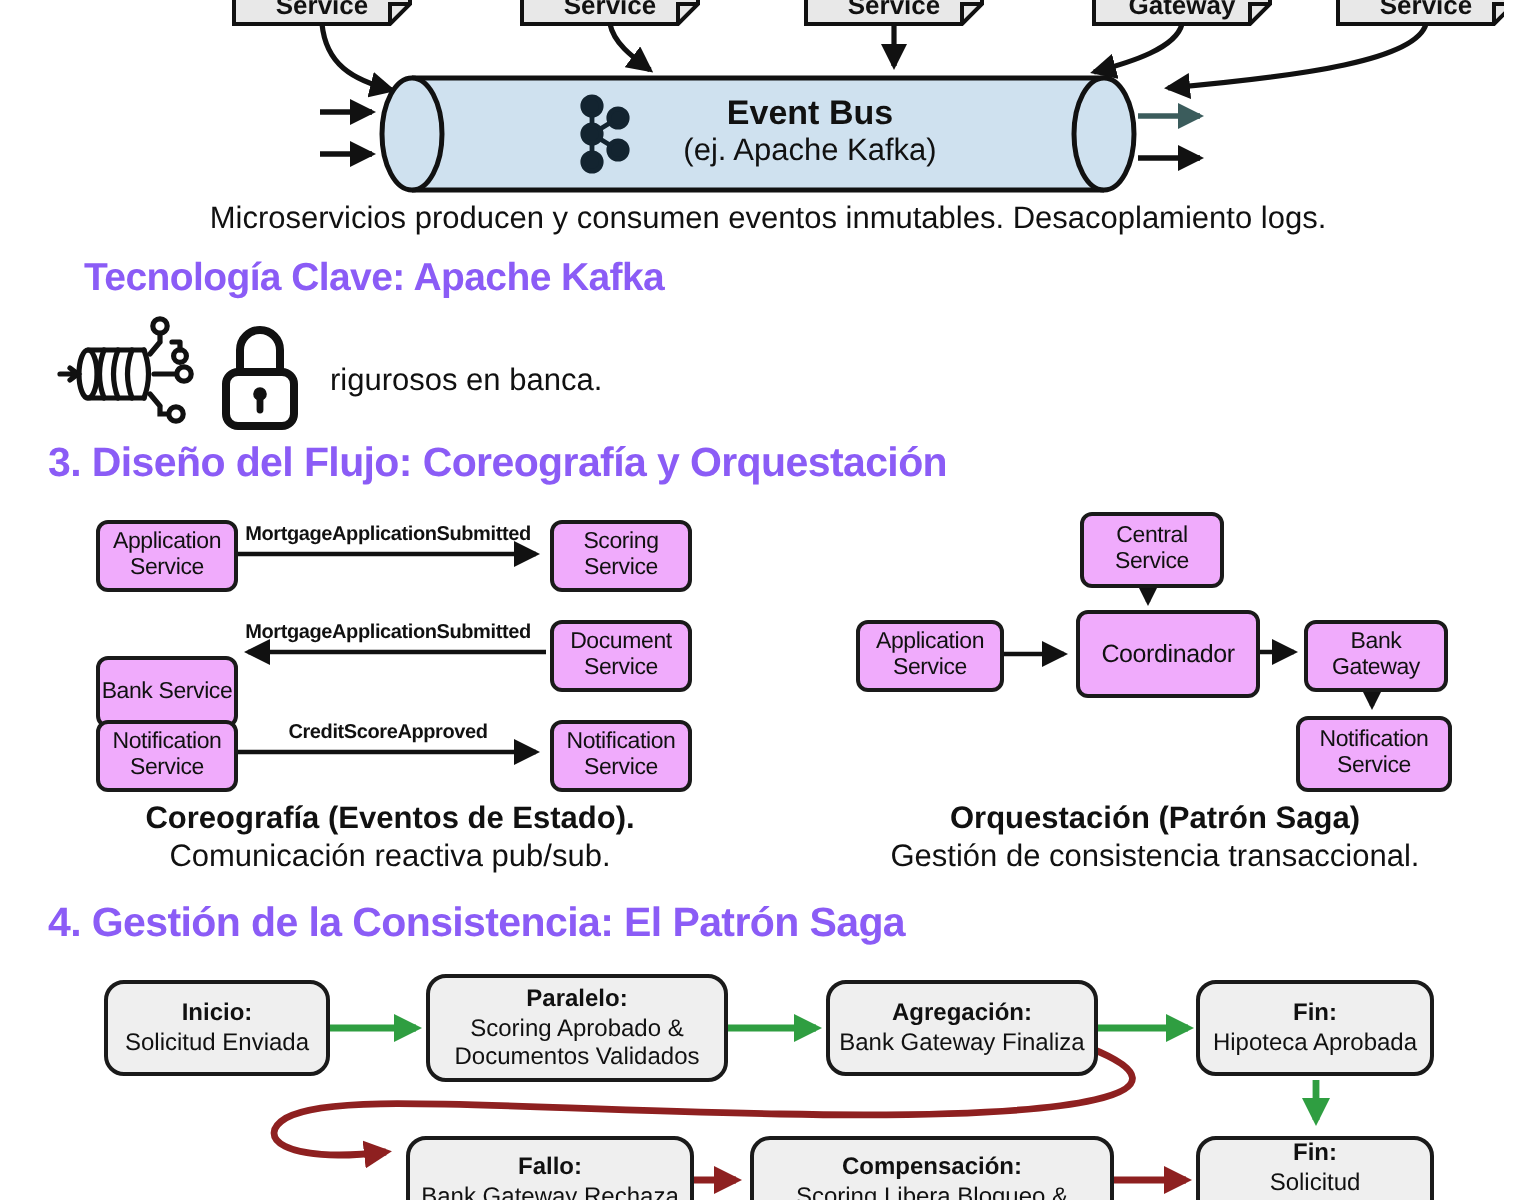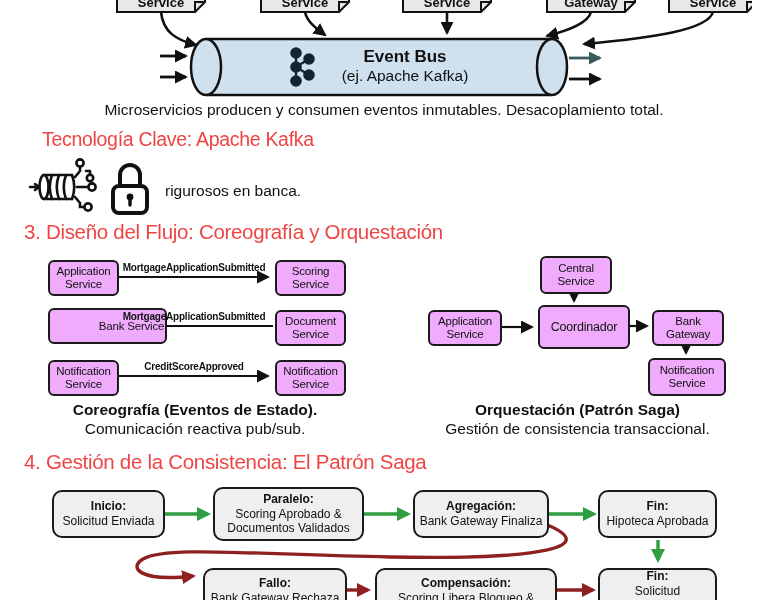--- a/index.html
+++ b/index.html
@@ -11,21 +11,21 @@
   .cnode{position:absolute;background:#f0abfc;border:2px solid #1a1a1a;border-radius:6px;
          display:flex;align-items:center;justify-content:center;text-align:center;
          font-size:11.5px;line-height:1.12;letter-spacing:-0.2px;z-index:3;}
   
   .snode{position:absolute;background:#efefef;border:2.5px solid #1a1a1a;border-radius:10px;
          display:flex;flex-direction:column;align-items:center;justify-content:center;
          text-align:center;font-size:12px;line-height:1.22;z-index:3;padding:2px 3px;box-sizing:border-box;}
   .snode .t{font-weight:bold;}
   .evlabel{position:absolute;text-align:center;font-weight:bold;font-size:10px;
            letter-spacing:-0.2px;z-index:3;}
-  .h-red{position:absolute;font-weight:normal;color:#ef4444;letter-spacing:-0.3px;z-index:3;}
+  .h-red{position:absolute;font-weight:bold;color:#8b5cf6;letter-spacing:-0.3px;z-index:3;}
   .caption-block{position:absolute;text-align:center;font-size:15.5px;line-height:1.25;z-index:3;}
   .caption-block .t{font-weight:bold;}
   .bustext{position:absolute;text-align:center;z-index:3;}
   .bustext .t{font-weight:bold;font-size:17px;}
   .bustext .s{font-size:15.5px;}
   .plain{position:absolute;font-size:15.5px;z-index:3;}
 </style>
 </head>
 <body>
 
@@ -125,21 +125,21 @@
       <path d="M545,524 C600,546 548,560 390,557 C245,554 166,546 143,559 C128,568 140,582 193,576" marker-end="url(#mk-red)"></path>
       <path d="M347,590 H368" marker-end="url(#mk-red)"></path>
       <path d="M557,590 H593" marker-end="url(#mk-red)"></path>
     </g>
   </svg>
 
   <div class="bustext" style="left:310;left:310px;top:47px;width:190px;">
     <div class="t">Event Bus</div>
     <div class="s">(ej. Apache Kafka)</div>
   </div>
-  <div class="plain" style="left:0;top:101px;width:768px;text-align:center;">Microservicios producen y consumen eventos inmutables. Desacoplamiento total.</div>
+  <div class="plain" style="left:0;top:101px;width:768px;text-align:center;">Microservicios producen y consumen eventos inmutables. Desacoplamiento logs.</div>
 
   <div class="h-red" style="left:42px;top:128px;font-size:19.5px;">Tecnología Clave: Apache Kafka</div>
 
   <svg class="abs" style="left:28px;top:157px;z-index:3;" width="76" height="60" viewBox="0 0 76 60">
     <g stroke="#111" stroke-width="2.6" fill="none" stroke-linecap="round">
       <path d="M2,30 H10 M7,27 L11,30 L7,33"></path>
       <path d="M16,18 H44 M16,42 H44"></path>
       <ellipse cx="16" cy="30" rx="4.5" ry="12"></ellipse>
       <path d="M24,18 C21,26 21,34 24,42 M31,18 C28,26 28,34 31,42 M38,18 C35,26 35,34 38,42"></path>
       <path d="M44,18 C47,26 47,34 44,42"></path>
@@ -162,21 +162,21 @@
   </svg>
 
   <div class="plain" style="left:165px;top:181px;line-height:20px;">rigurosos en banca.</div>
 
   <div class="h-red" style="left:24px;top:220px;font-size:20.5px;">3. Diseño del Flujo: Coreografía y Orquestación</div>
 
   <div class="cnode" style="left:48px;top:260px;width:67px;height:32px;">Application Service</div>
   <div class="evlabel" style="left:118px;top:262px;width:152px;">MortgageApplicationSubmitted</div>
   <div class="cnode" style="left:275px;top:260px;width:67px;height:32px;">Scoring Service</div>
 
-  <div class="cnode" style="left:48px;top:308px;width:67px;height:32px;padding-left:48px;">Bank Service</div>
+  <div class="cnode" style="left:48px;top:328px;width:67px;height:32px;">Bank Service</div>
   <div class="evlabel" style="left:118px;top:311px;width:152px;">MortgageApplicationSubmitted</div>
   <div class="cnode" style="left:275px;top:310px;width:67px;height:32px;">Document Service</div>
 
   <div class="cnode" style="left:48px;top:360px;width:67px;height:32px;">Notification Service</div>
   <div class="evlabel" style="left:118px;top:361px;width:152px;">CreditScoreApproved</div>
   <div class="cnode" style="left:275px;top:360px;width:67px;height:32px;">Notification Service</div>
 
   <div class="cnode" style="left:540px;top:256px;width:68px;height:34px;">Central Service</div>
   <div class="cnode" style="left:428px;top:310px;width:70px;height:32px;">Application Service</div>
   <div class="cnode" style="left:538px;top:305px;width:88px;height:40px;font-size:12.5px;">Coordinador</div>

